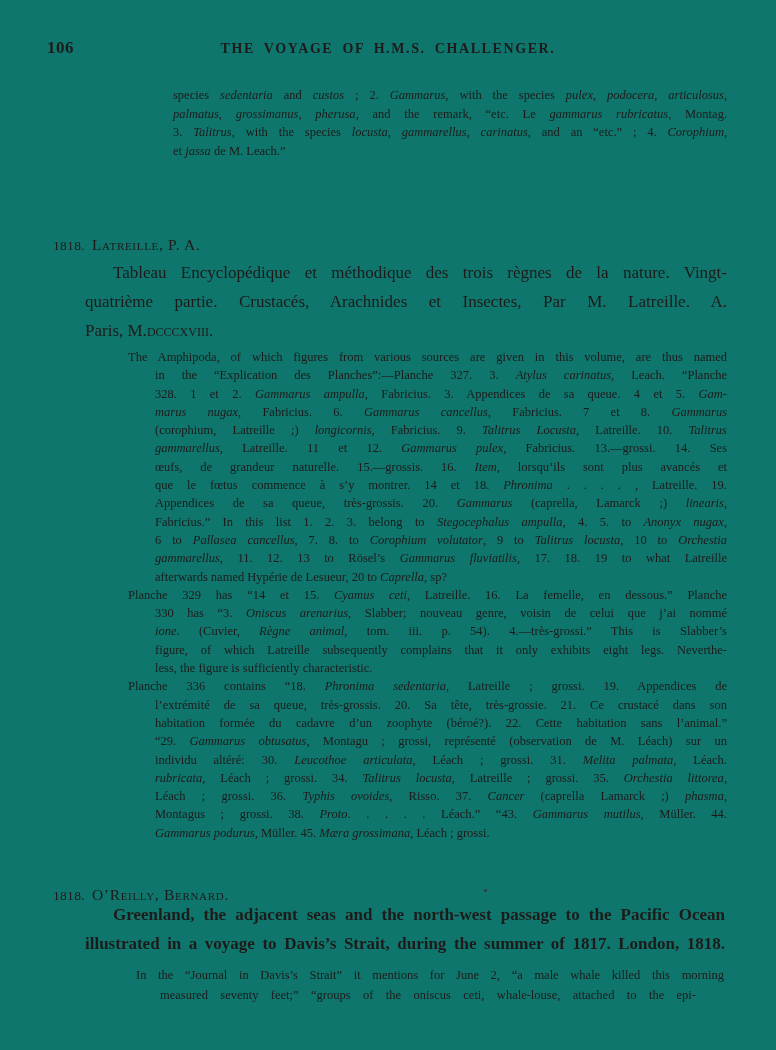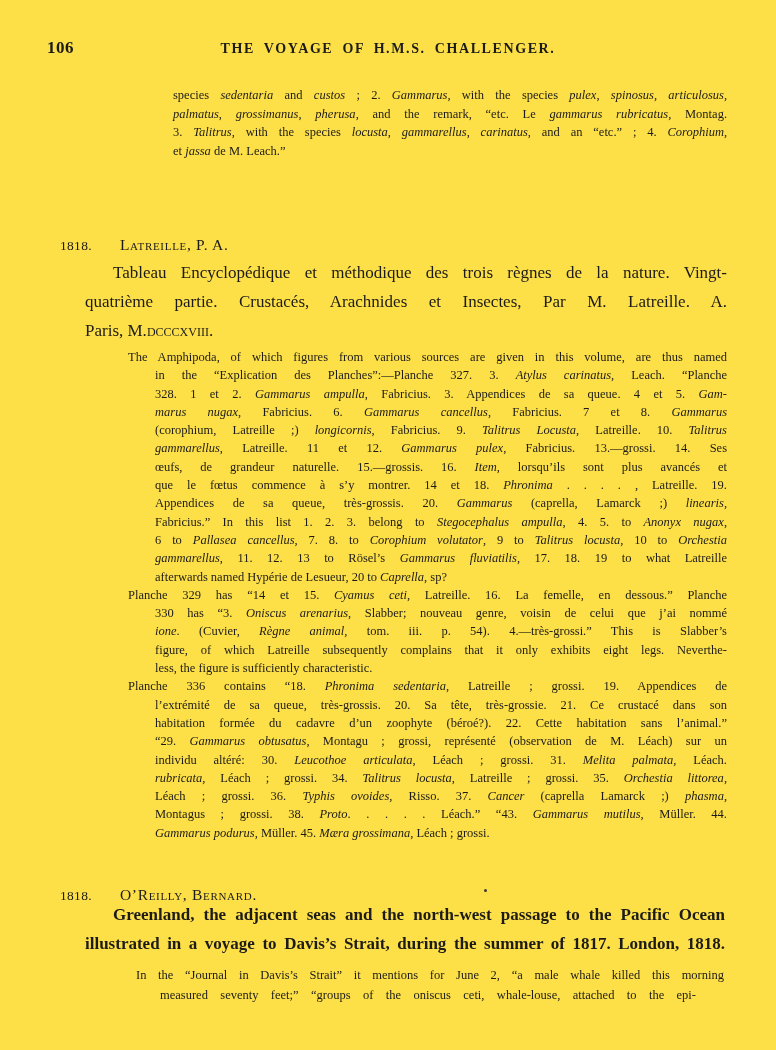--- a/index.html
+++ b/index.html
@@ -6,21 +6,21 @@
   body{
     width:776px;height:1050px;
     background:#f4f3ef;
     font-family:"Liberation Serif", serif;
     color:#1d1b19;
     position:relative;
     overflow:hidden;
   }
   .page{
     position:absolute;inset:0;
-    background:#fde047;
+    background:#0f766e;
   }
   
   .pagenum{
     position:absolute;left:47px;top:38px;
     font-size:17px;font-weight:700;letter-spacing:0.5px;
   }
   .running-title{
     position:absolute;left:0;right:0;top:41px;
     text-align:center;
     font-size:14px;font-weight:700;
@@ -37,22 +37,22 @@
   .sc{font-variant:small-caps;}
   
   .anno .tl{font-size:12.5px;line-height:18.6px;}
   .top-anno{position:absolute;left:173px;top:86px;width:554px;}
   .notes{position:absolute;left:128px;top:348px;width:599px;}
   .notes .tl{line-height:18.3px;}
   .para .tl{padding-left:27px;}
   .para .tl:first-child{padding-left:0;}
   
   .entry-head{
-    position:absolute;left:60px;
-    display:flex;align-items:baseline;gap:28px;justify-content:center;
+    position:absolute;left:53px;
+    display:flex;align-items:baseline;gap:7px;justify-content:center;
   }
   .entry-head .year{font-size:13.5px;letter-spacing:0.3px;}
   .entry-head .author .tl{
     font-size:15.5px;letter-spacing:0.7px;
     text-align-last:left;
   }
   #entry-head-1{top:236px;}
   #entry-head-2{top:886px;}
   
   .title .tl{font-size:17px;line-height:29px;}
@@ -75,21 +75,21 @@
 </style>
 </head>
 <body>
 
 <div class="page">
 
   <span class="pagenum">106</span>
   <div class="running-title">THE VOYAGE OF H.M.S. CHALLENGER.</div>
 
   <section class="anno top-anno">
-      <div class="tl"><span>species </span><span class="it">sedentaria</span><span> and </span><span class="it">custos</span><span> ; 2. </span><span class="it">Gammarus</span><span>, with the species </span><span class="it">pulex</span><span>, </span><span class="it">spinosus</span><span>, </span><span class="it">articulosus</span><span>,</span></div>
+      <div class="tl"><span>species </span><span class="it">sedentaria</span><span> and </span><span class="it">custos</span><span> ; 2. </span><span class="it">Gammarus</span><span>, with the species </span><span class="it">pulex</span><span>, </span><span class="it">podocera</span><span>, </span><span class="it">articulosus</span><span>,</span></div>
       <div class="tl"><span class="it">palmatus</span><span>, </span><span class="it">grossimanus</span><span>, </span><span class="it">pherusa</span><span>, and the remark, “etc.  Le </span><span class="it">gammarus rubricatus</span><span>, Montag.</span></div>
       <div class="tl"><span>3. </span><span class="it">Talitrus</span><span>, with the species </span><span class="it">locusta</span><span>, </span><span class="it">gammarellus</span><span>, </span><span class="it">carinatus</span><span>, and an “etc.” ; 4. </span><span class="it">Corophium</span><span>,</span></div>
       <div class="tl last"><span>et </span><span class="it">jassa</span><span> de M. Leach.”</span></div>
     </section>
 
   <div class="entry-head" id="entry-head-1">
     <span class="year">1818.</span>
     <div class="author">
         <div class="tl last"><span class="sc">Latreille, P. A.</span></div>
       </div>

